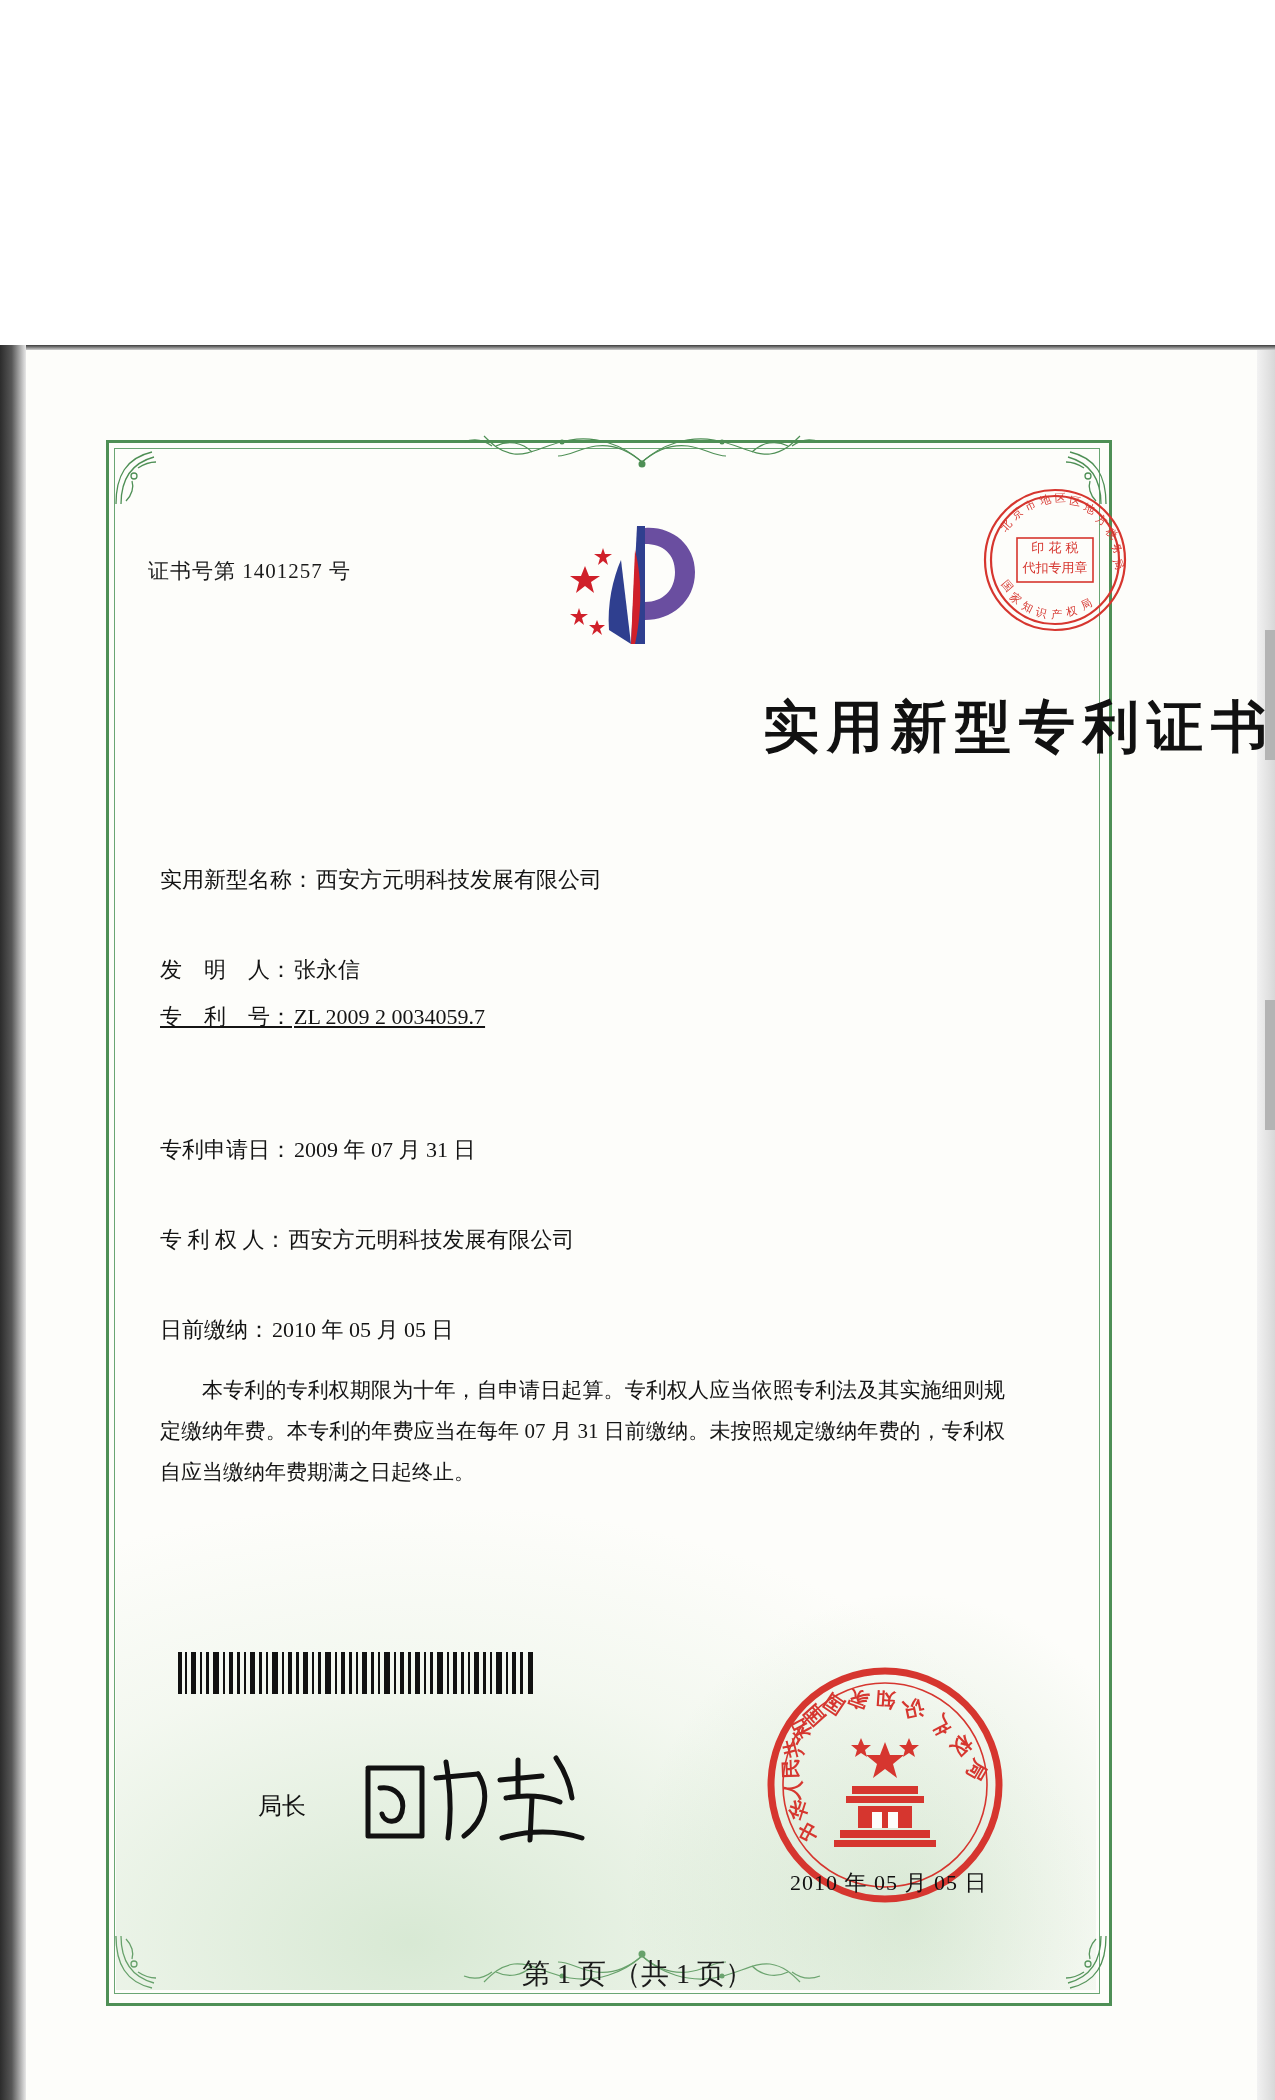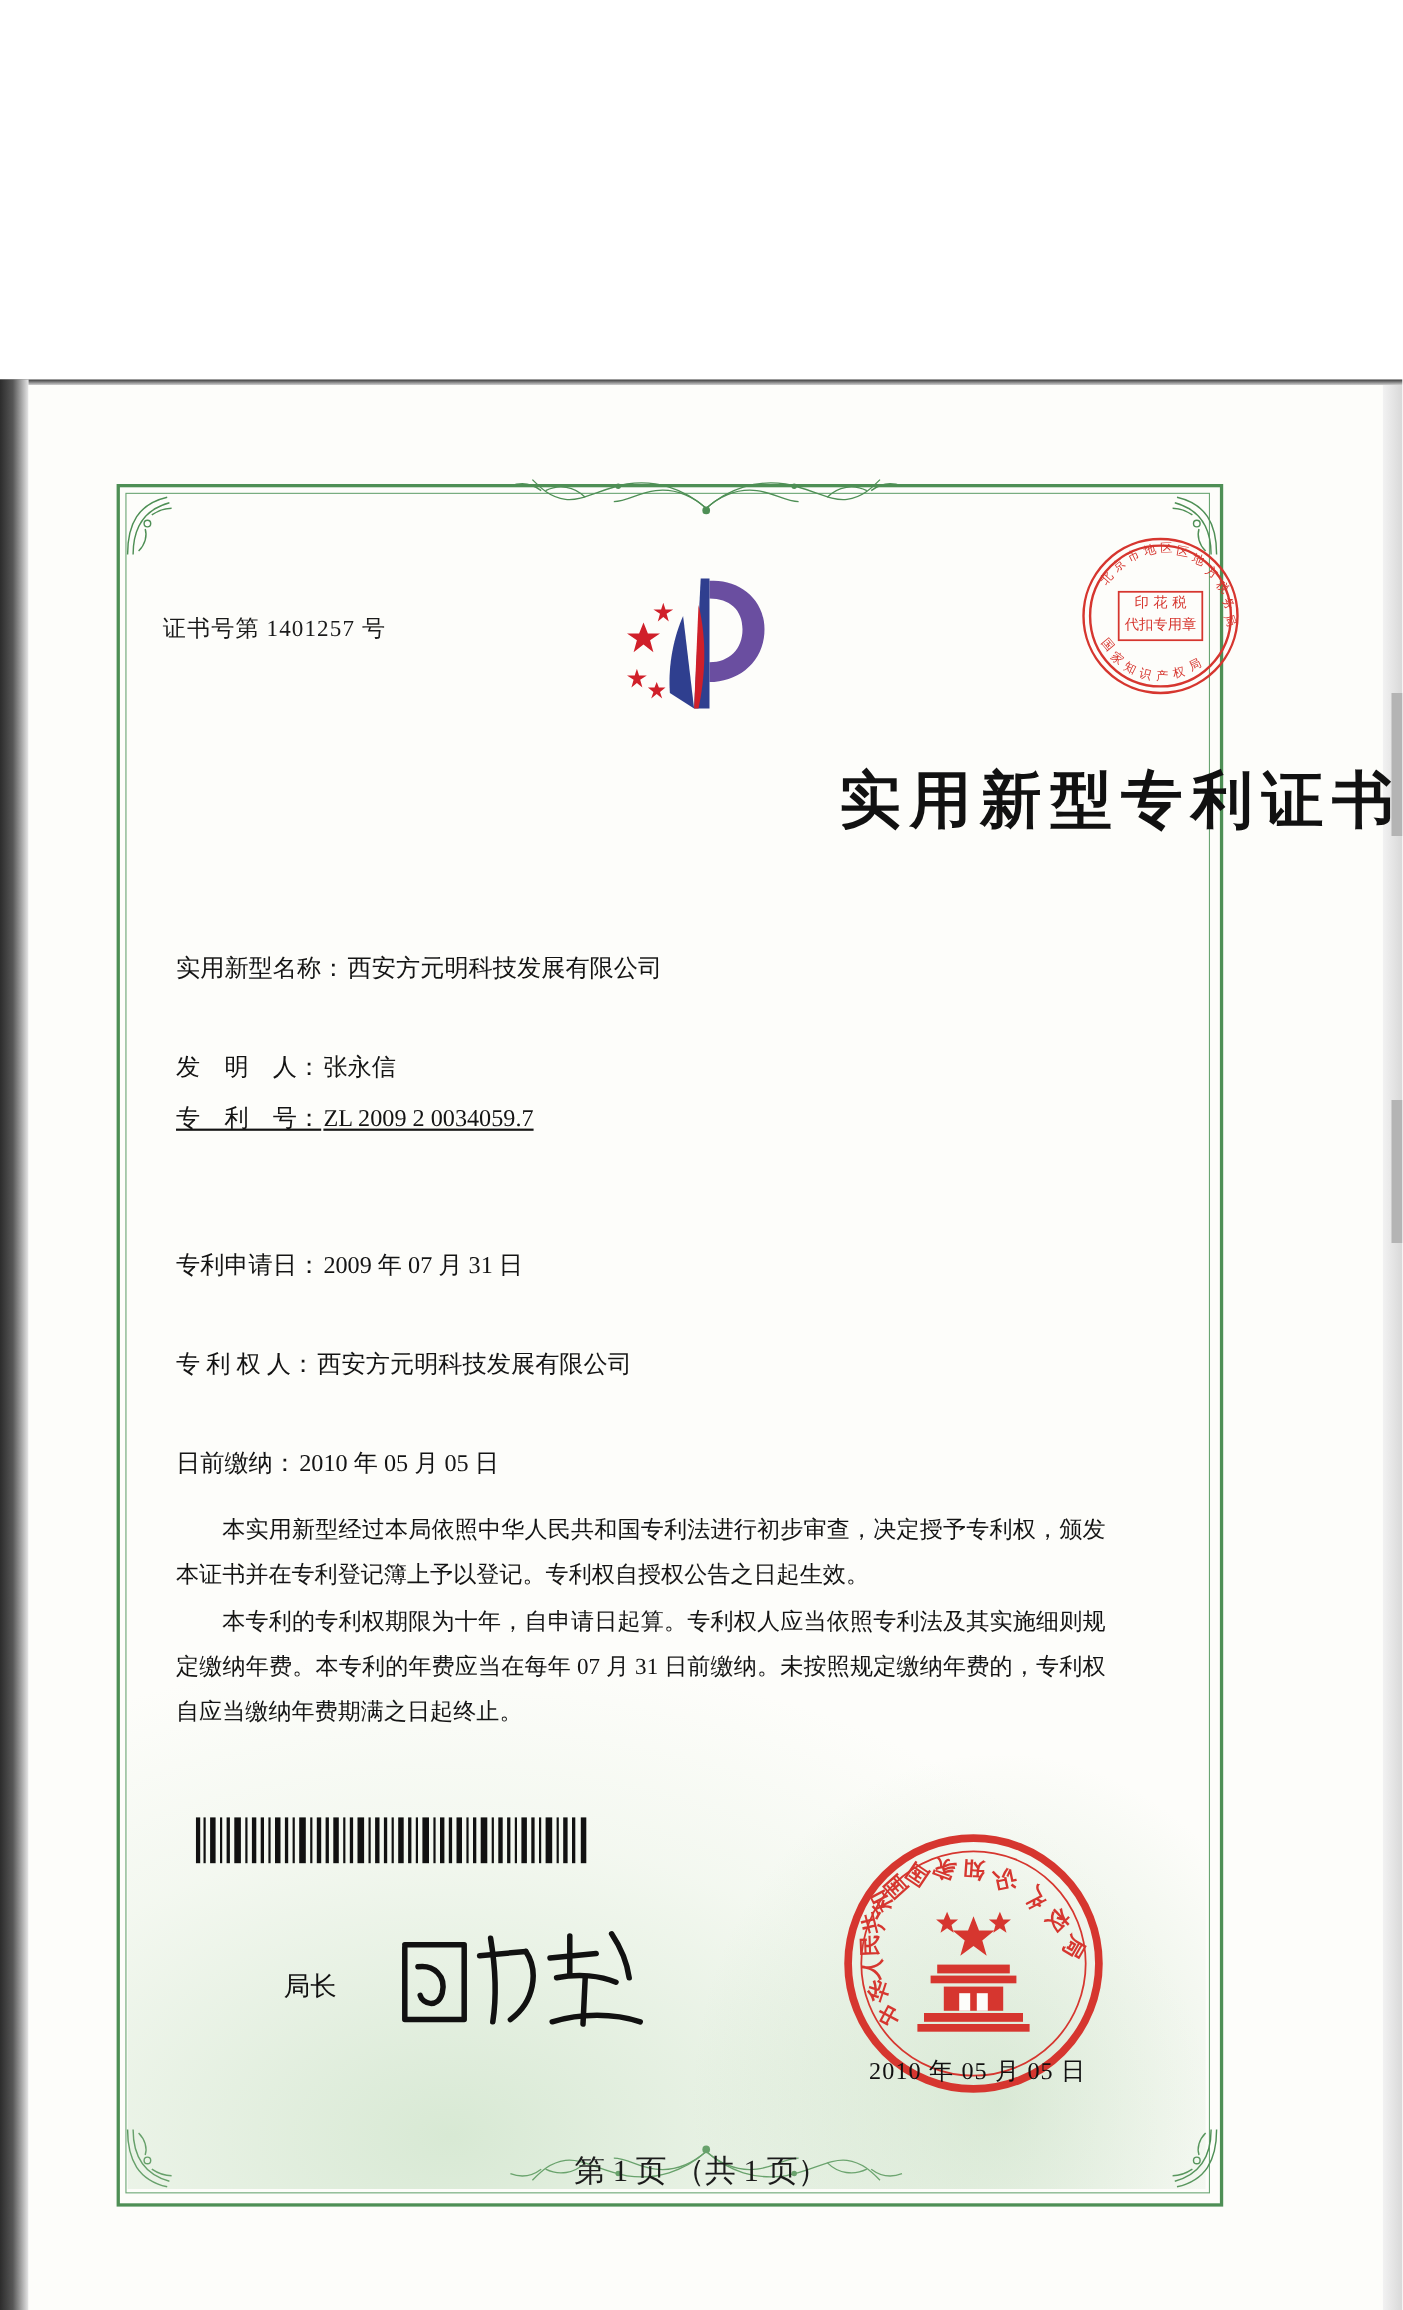--- a/index.html
+++ b/index.html
@@ -399,21 +399,20 @@
     <span class="lbl">专利申请日：</span><span class="val">2009 年 07 月 31 日</span>
   </div>
   <div class="field f5">
     <span class="lbl">专 利 权 人：</span><span class="val">西安方元明科技发展有限公司</span>
   </div>
   <div class="field f6">
     <span class="lbl">日前缴纳：</span><span class="val">2010 年 05 月 05 日</span>
   </div>
 
   <div class="body-text">
-    <p>本实用新型经过本局依照中华人民共和国专利法进行初步审查，决定授予专利权，颁发本证书并在专利登记簿上予以登记。专利权自授权公告之日起生效。</p>
     <p>本专利的专利权期限为十年，自申请日起算。专利权人应当依照专利法及其实施细则规定缴纳年费。本专利的年费应当在每年 07 月 31 日前缴纳。未按照规定缴纳年费的，专利权自应当缴纳年费期满之日起终止。</p>
   </div>
 
   <div class="barcode">
     <svg viewBox="0 0 360 42" preserveAspectRatio="none">
       <g fill="#111">
         <rect x="0" y="0" width="4" height="42"></rect>
           <rect x="7" y="0" width="2" height="42"></rect>
         <rect x="13" y="0" width="5" height="42"></rect>
           <rect x="22" y="0" width="2" height="42"></rect>

